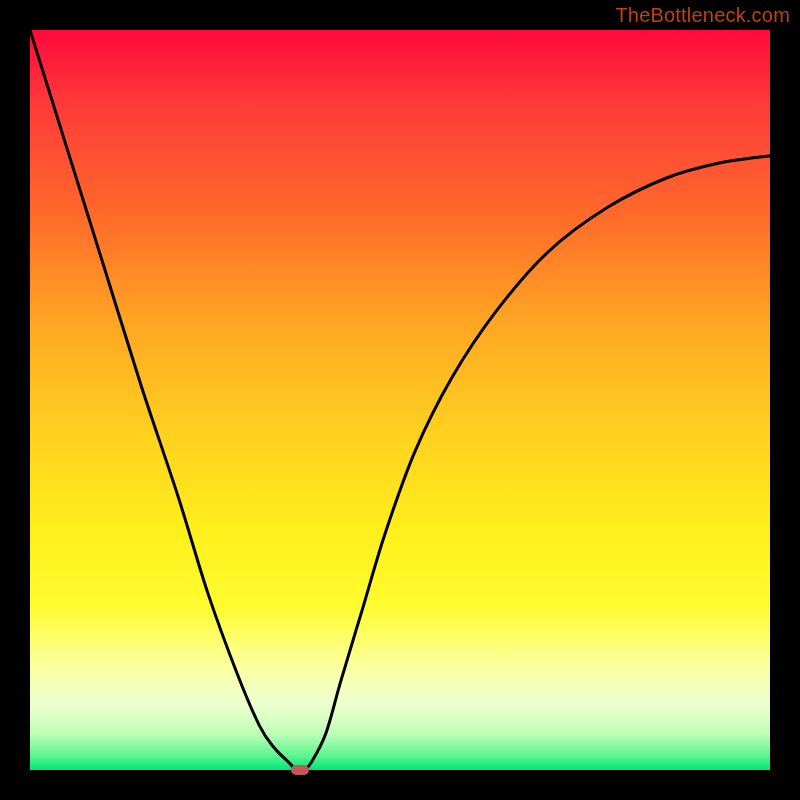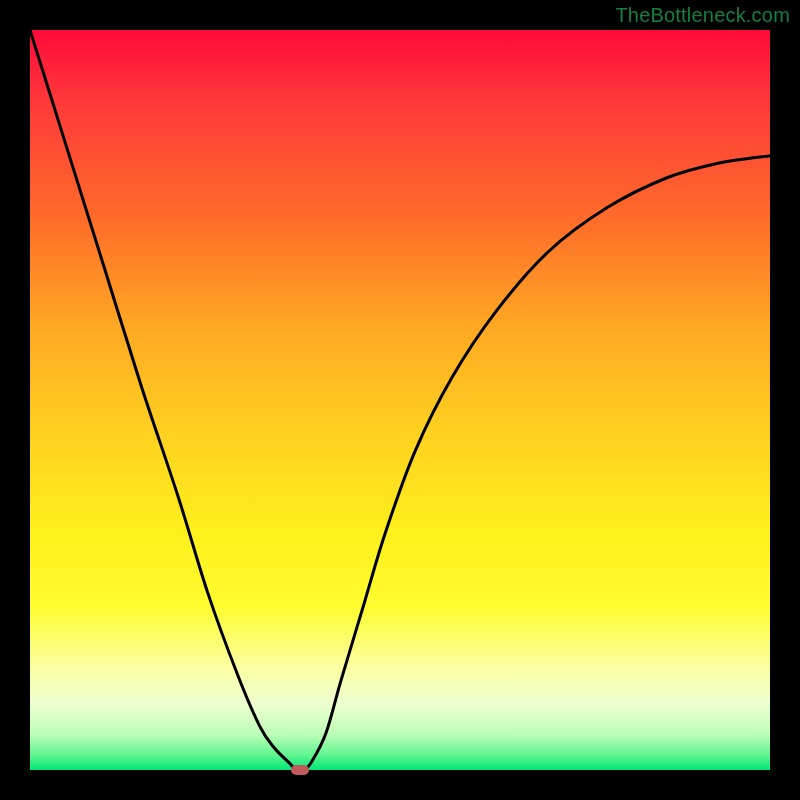--- a/index.html
+++ b/index.html
@@ -50,21 +50,21 @@
     width: 18px;
     height: 10px;
     border-radius: 5px;
     transform: translate(-50%, -50%);
     background: #c05a5a;
   }
   .attribution {
     position: absolute;
     top: 4px;
     right: 10px;
-    color: #15803d;
+    color: #c2410c;
     font-size: 20px;
     font-weight: 500;
     letter-spacing: 0.2px;
     text-align: right;
   }
 </style>
 </head>
 <body>
 
 <div class="frame">

